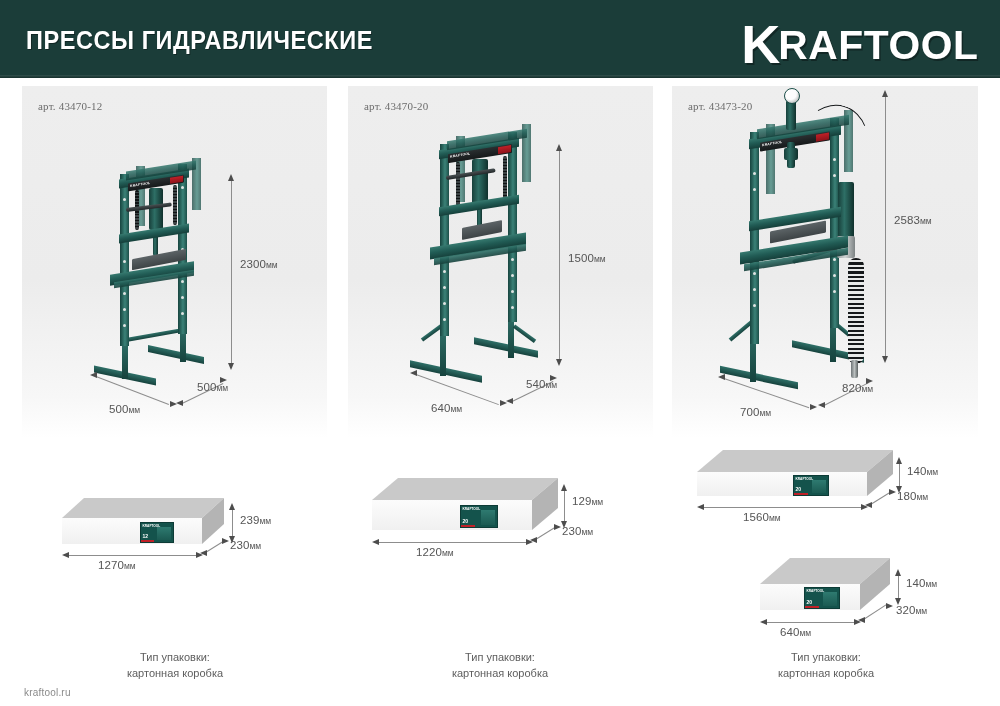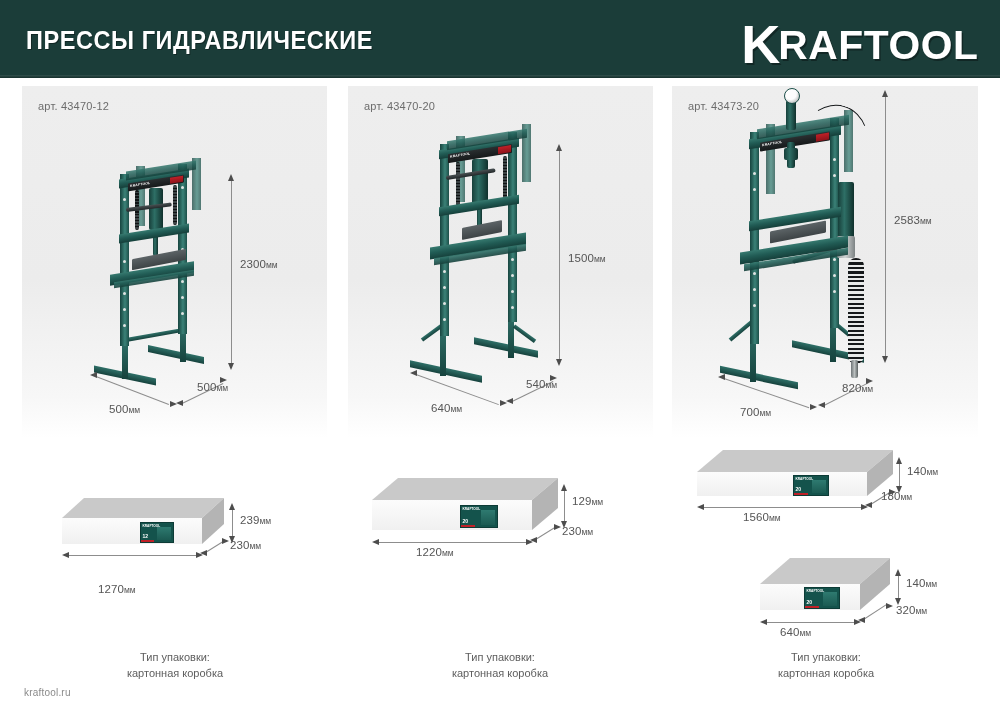--- a/index.html
+++ b/index.html
@@ -48,21 +48,21 @@
   .panel{
     position:absolute;top:86px;height:352px;
     background:linear-gradient(180deg,#eeeeee 0%,#ececec 55%,#f7f7f7 88%,#ffffff 100%);
   }
   .panel.c1{left:22px;width:305px;}
   .panel.c2{left:348px;width:305px;}
   .panel.c3{left:672px;width:306px;}
 
   .art{
     position:absolute;top:14px;left:16px;
-    font-size:11px;color:#6c6c6c;letter-spacing:.2px;
+    font-size:11px;color:#6c6c6c;letter-spacing:.2px;font-family:Liberation Serif, serif;
   }
 
   
   .press{position:absolute;}
 
   .col-l,.col-r{position:absolute;width:9px;background:linear-gradient(90deg,#17443f 0%,#2d6b62 35%,#3b8278 55%,#1c4f48 100%);}
   .beam{position:absolute;height:9px;background:linear-gradient(180deg,#36796f 0%,#215c55 45%,#153f3a 100%);}
   .hole{position:absolute;width:3px;height:3px;border-radius:50%;background:#dfe3e2;}
   .foot{position:absolute;background:linear-gradient(180deg,#2f7068,#16423d);}
   .cyl{position:absolute;background:linear-gradient(90deg,#173f3a,#2e6f66 40%,#10302c);border-radius:2px;}
@@ -351,21 +351,21 @@
     <div class="bk">KRAFTOOL</div>
     <div class="bnum">12</div>
     <div class="bimg"></div>
     <div class="bbar"></div>
   </div>
 
   <div class="dim">
     <div class="dline-h" style="left:6px;top:57px;width:130px;"></div>
     <div class="arr arr-lf" style="left:0px;top:53.5px;"></div>
     <div class="arr arr-rt" style="left:134px;top:53.5px;"></div>
-    <div class="dimtxt" style="left:36px;top:61px;margin-top:24px;"><span>1270</span><span class="u">мм</span></div>
+    <div class="dimtxt" style="left:36px;top:61px;"><span>1270</span><span class="u">мм</span></div>
   </div>
   <div class="dim">
     <div class="dline-d" style="left:142px;top:55px;width:24px;transform:rotate(-32deg);"></div>
     <div class="arr arr-lf" style="left:138px;top:51.5px;"></div>
     <div class="arr arr-rt" style="left:160px;top:40px;"></div>
     <div class="dimtxt" style="left:168px;top:41px;"><span>230</span><span class="u">мм</span></div>
   </div>
   <div class="dim">
     <div class="dline-v" style="left:170px;top:11px;height:30px;"></div>
     <div class="arr arr-up" style="left:166.5px;top:5px;"></div>
@@ -427,21 +427,21 @@
   <div class="dim">
     <div class="dline-h" style="left:6px;top:57px;width:160px;"></div>
     <div class="arr arr-lf" style="left:0px;top:53.5px;"></div>
     <div class="arr arr-rt" style="left:164px;top:53.5px;"></div>
     <div class="dimtxt" style="left:46px;top:61px;"><span>1560</span><span class="u">мм</span></div>
   </div>
   <div class="dim">
     <div class="dline-d" style="left:172px;top:55px;width:26px;transform:rotate(-32deg);"></div>
     <div class="arr arr-lf" style="left:168px;top:51.5px;"></div>
     <div class="arr arr-rt" style="left:192px;top:39px;"></div>
-    <div class="dimtxt" style="left:184px;top:40px;"><span>180</span><span class="u">мм</span></div>
+    <div class="dimtxt" style="left:200px;top:40px;"><span>180</span><span class="u">мм</span></div>
   </div>
   <div class="dim">
     <div class="dline-v" style="left:202px;top:13px;height:26px;"></div>
     <div class="arr arr-up" style="left:198.5px;top:7px;"></div>
     <div class="arr arr-dn" style="left:198.5px;top:36px;"></div>
     <div class="dimtxt" style="left:210px;top:15px;"><span>140</span><span class="u">мм</span></div>
   </div>
 </div>
 
 <div class="box" style="left:760px;top:558px;width:180px;height:80px;">

